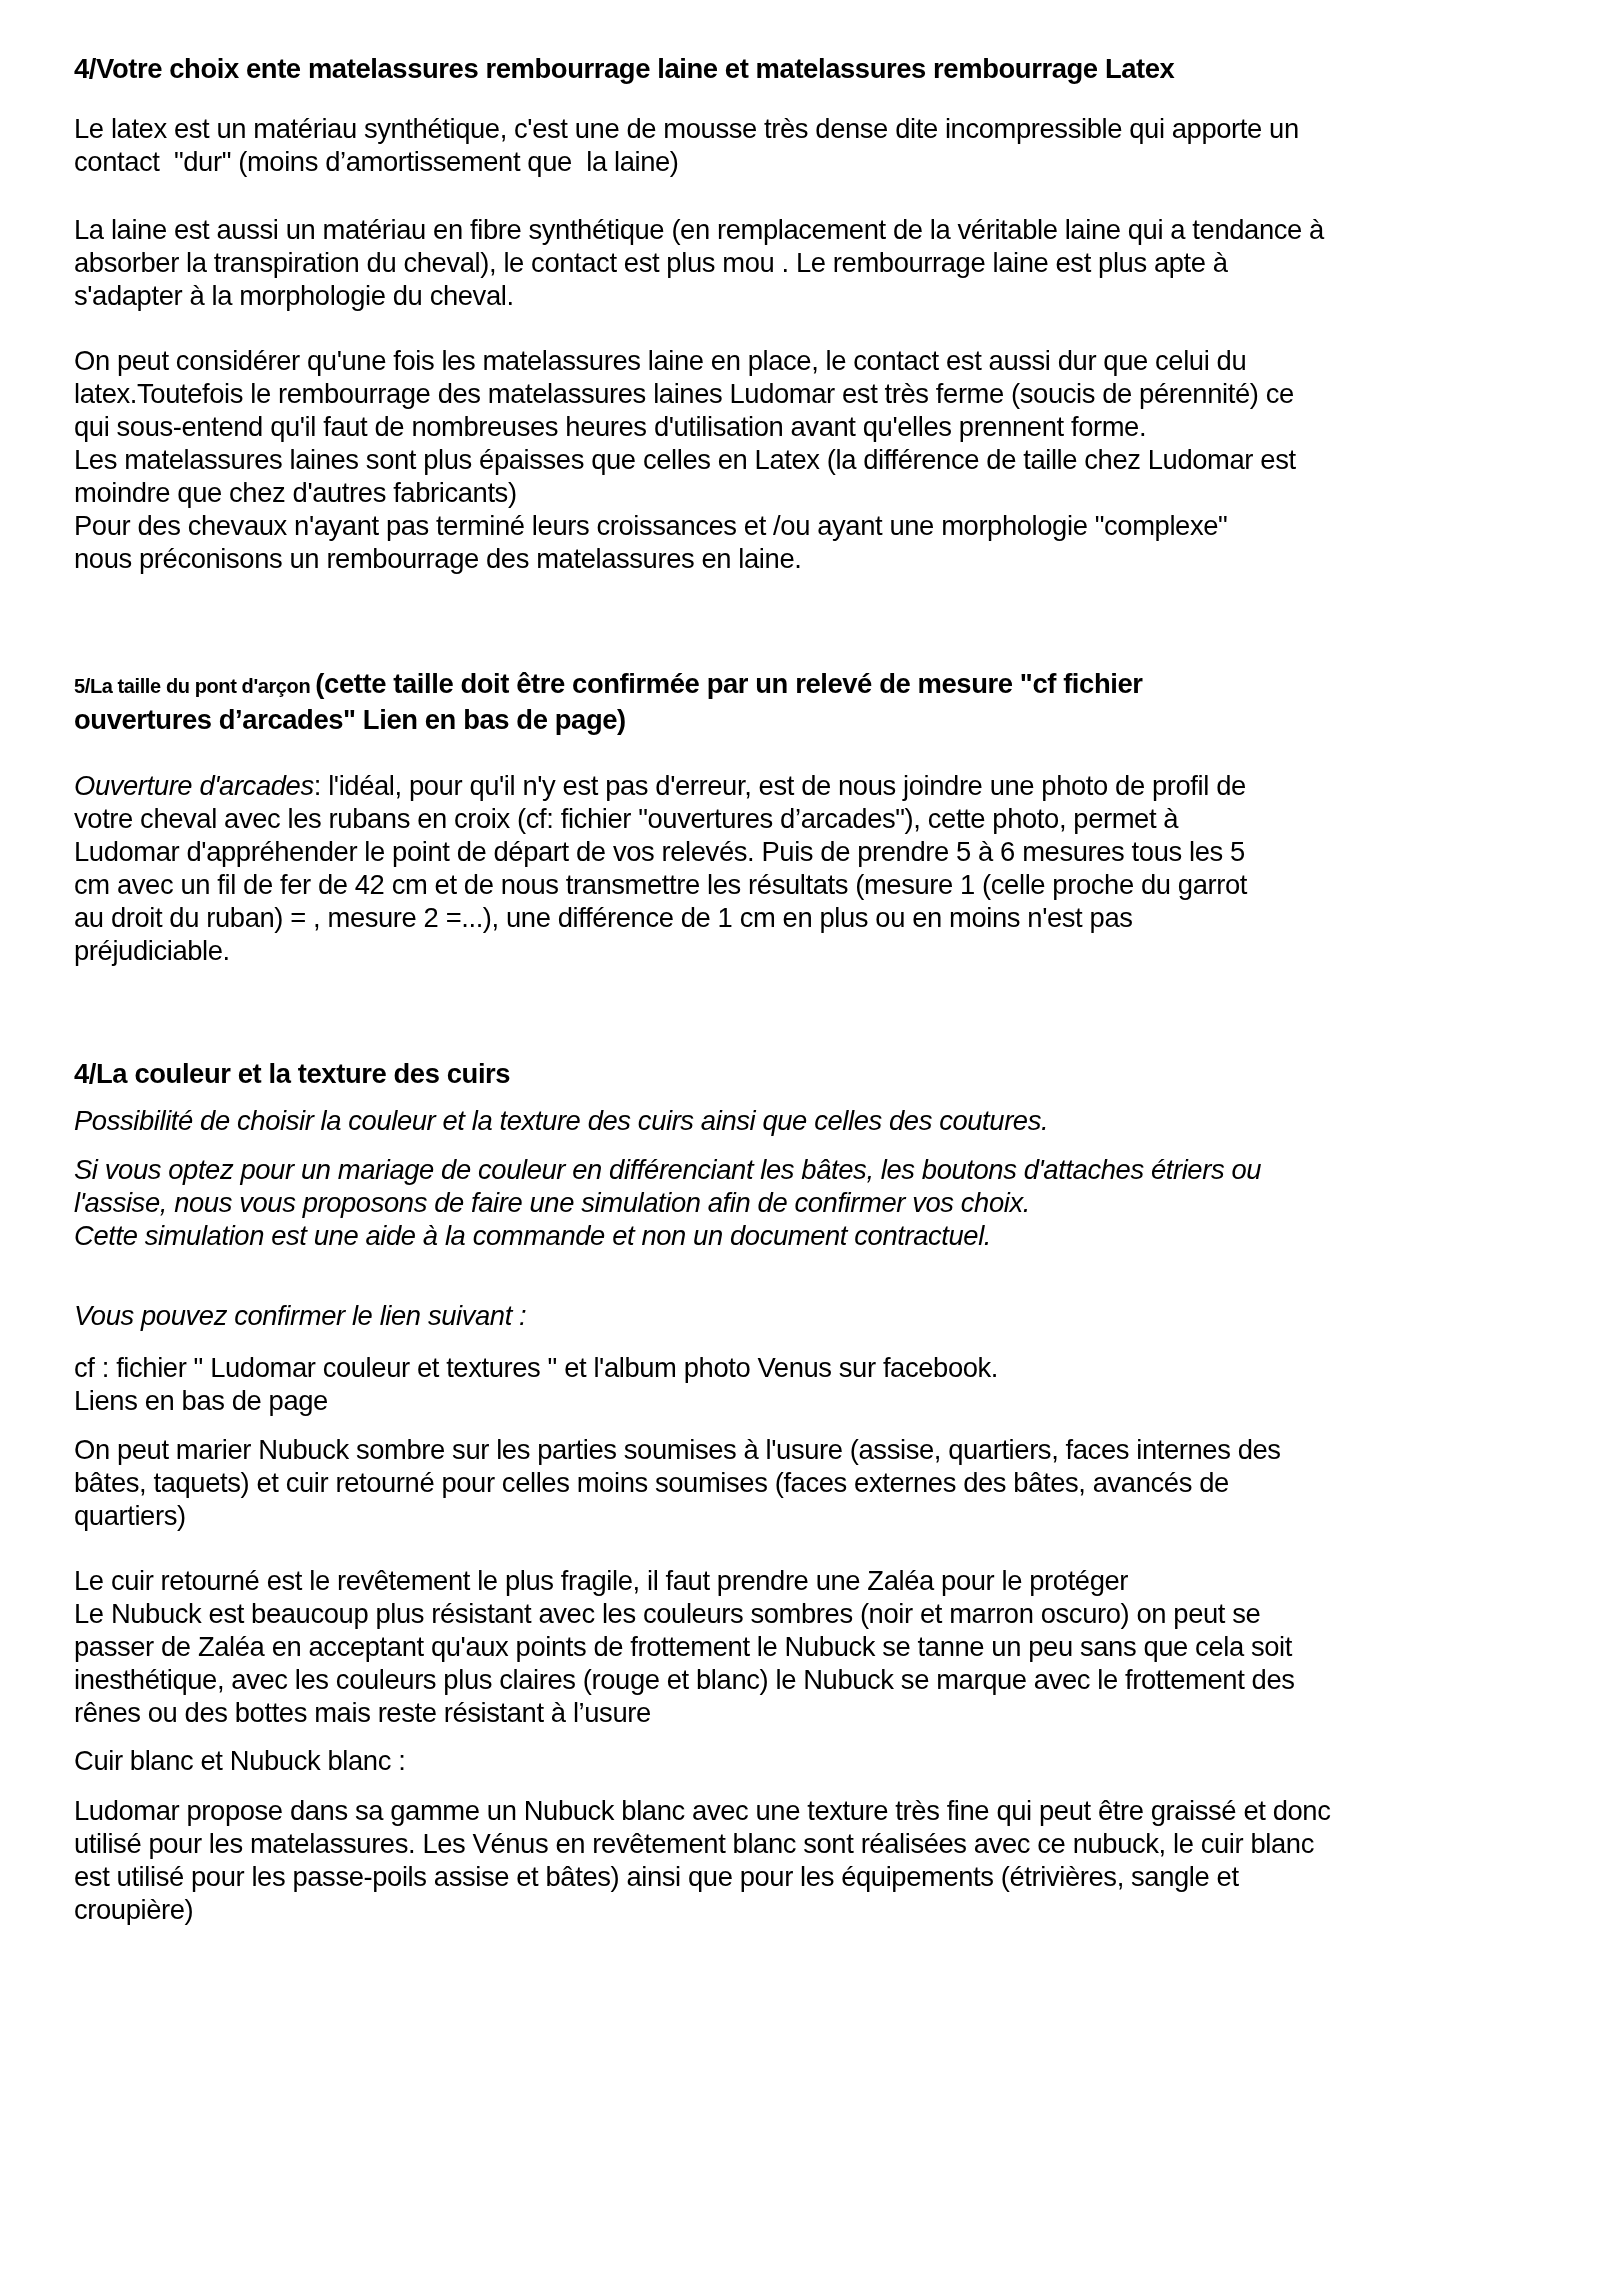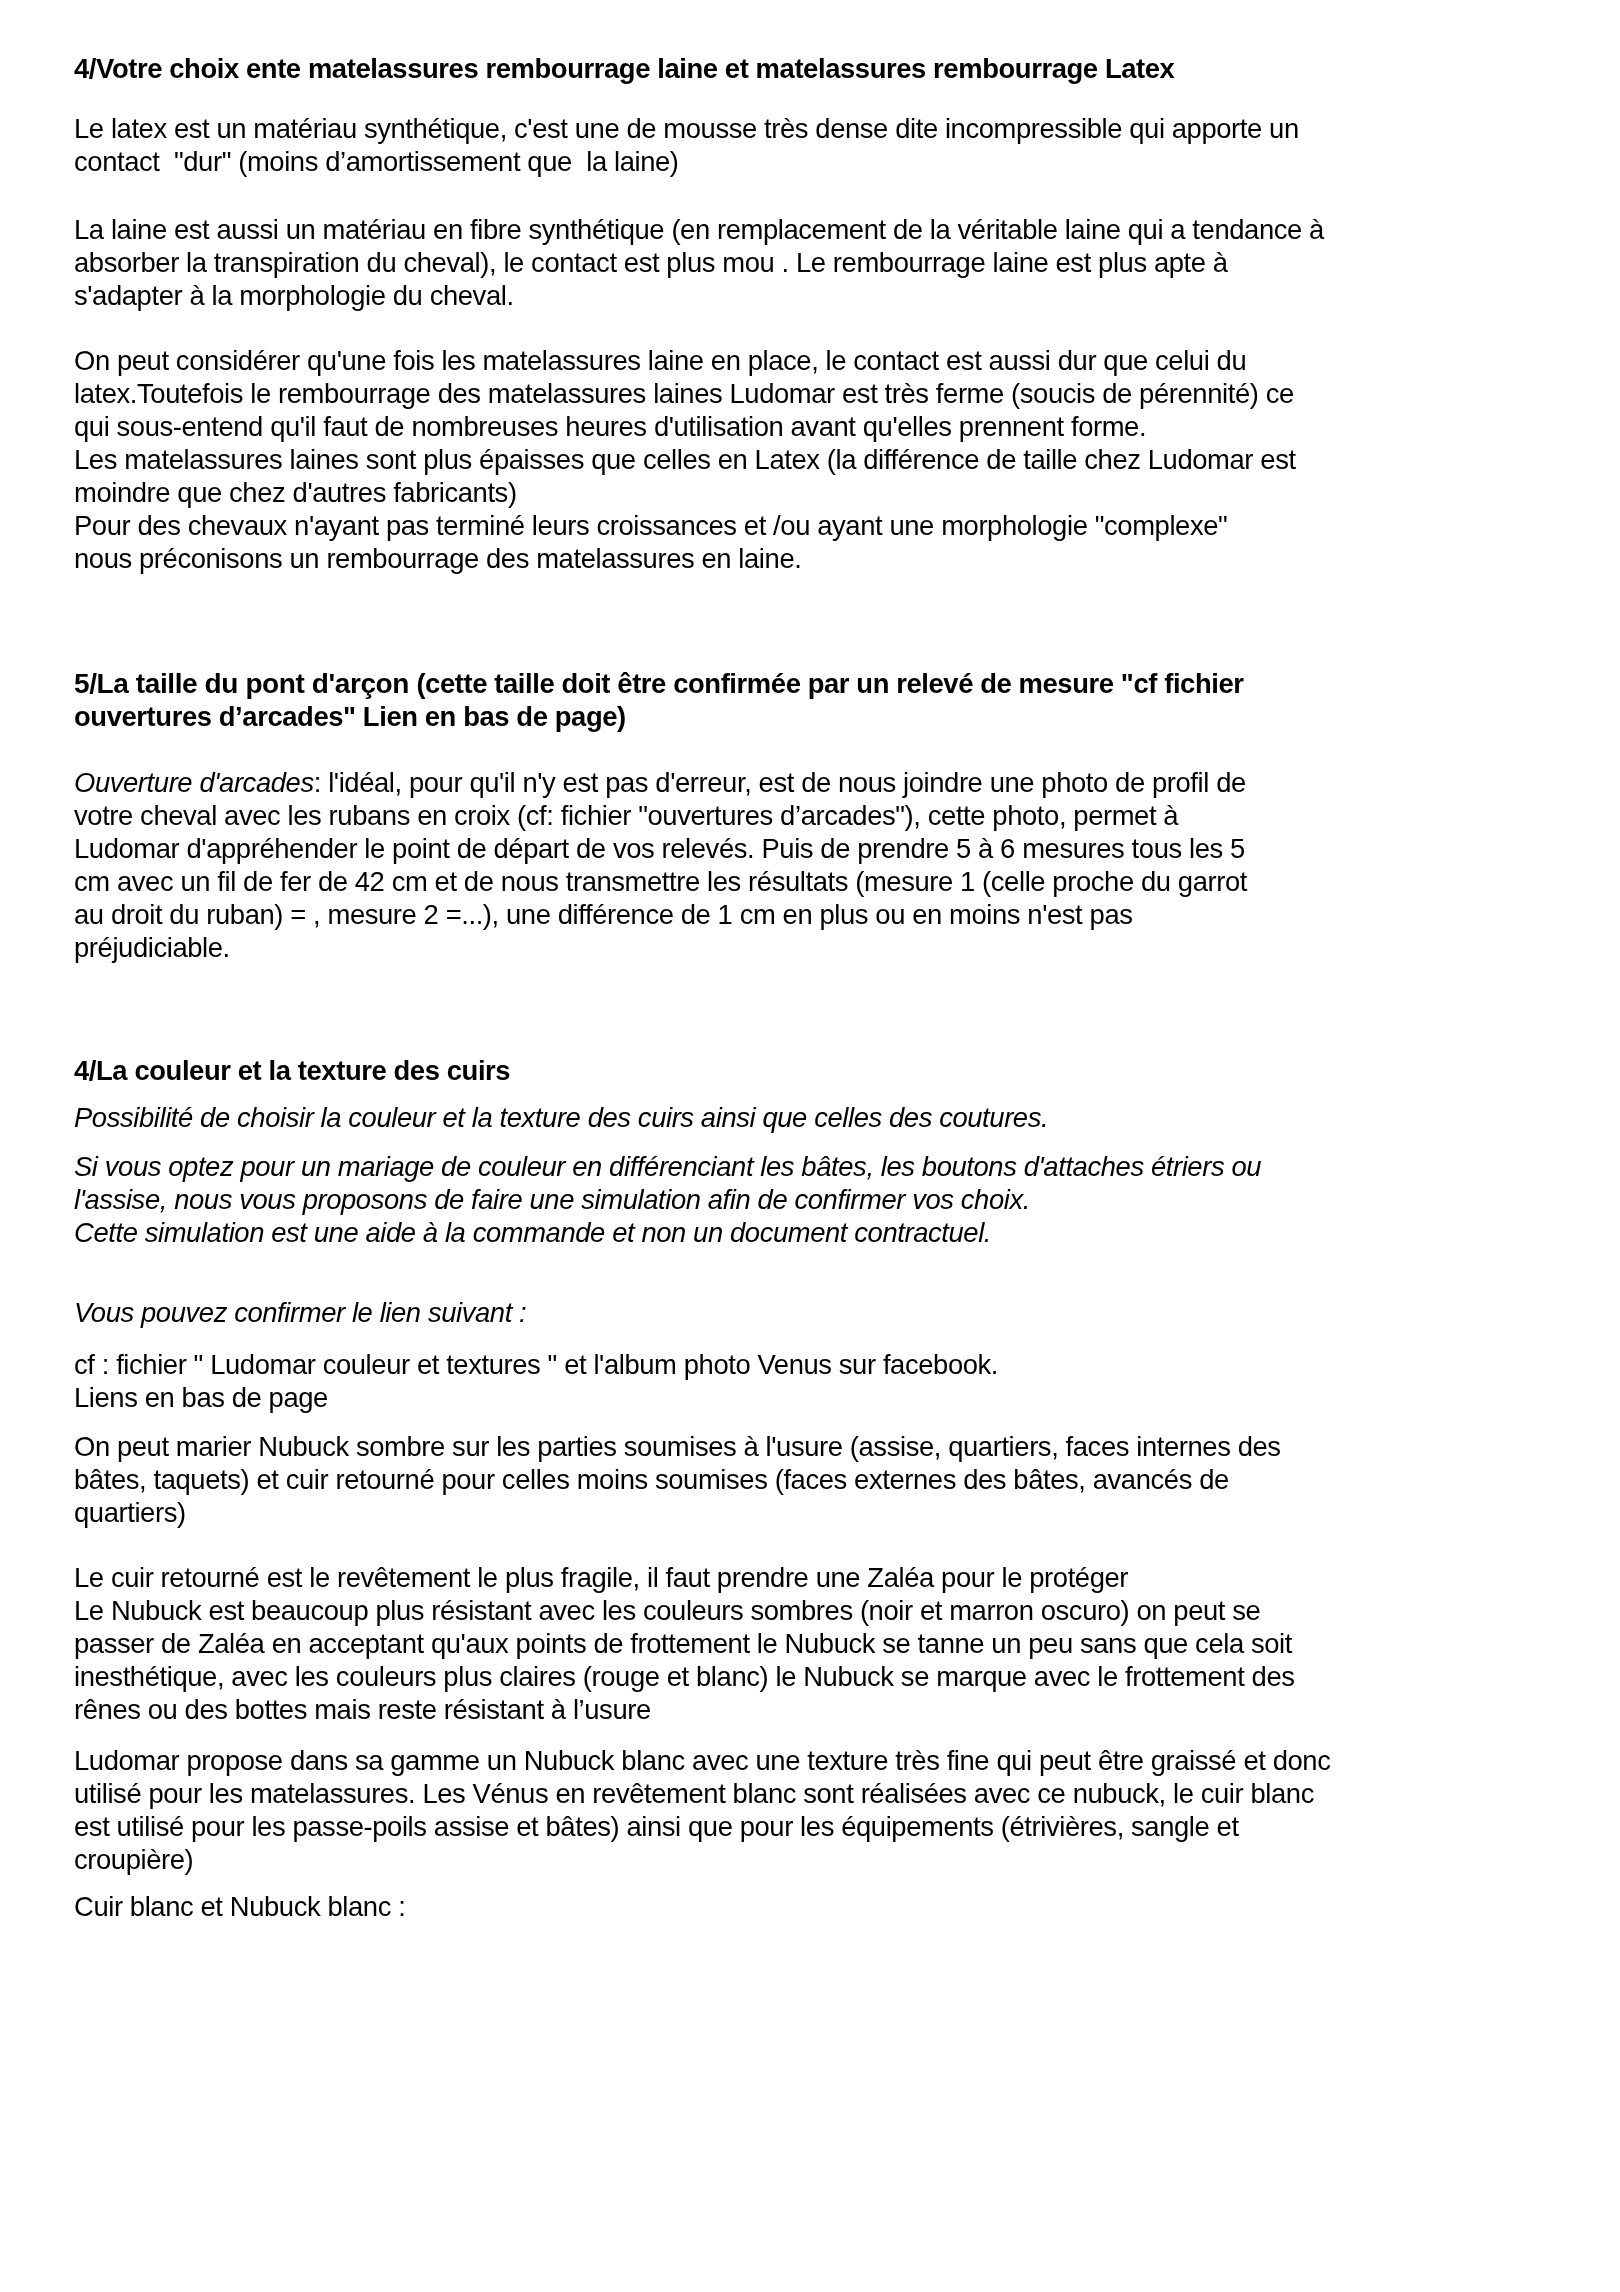--- a/index.html
+++ b/index.html
@@ -19,21 +19,21 @@
   }
   .para { margin: 0; white-space: pre-wrap; }
   .doc-header {
     margin: 116px 0 0 0;
     text-align: right;
     font-style: italic;
     white-space: pre-wrap;
   }
   .heading { font-weight: bold; font-size: 28px; }
   h2.para { font-size: 27.4px; }
-  .bold-lead { font-weight: bold; font-size: 28px; }
+  .bold-lead { font-weight: bold; font-size: 20px; }
   .italic { font-style: italic; }
   .mt-s4h  { margin-top: 52px; }
   .mt-s4p1 { margin-top: 26.5px; }
   .mt-s4p2 { margin-top: 35px; }
   .mt-s4p3 { margin-top: 32px; }
   .mt-s5h  { margin-top: 92px; }
   .mt-s5p1 { margin-top: 33px; }
   .mt-s6h  { margin-top: 90px; }
   .mt-s6p1 { margin-top: 14.7px; }
   .mt-s6p2 { margin-top: 15.7px; }
@@ -93,21 +93,21 @@
   <p class="para mt-s6p6">On peut marier Nubuck sombre sur les parties soumises à l'usure (assise, quartiers, faces internes des
 bâtes, taquets) et cuir retourné pour celles moins soumises (faces externes des bâtes, avancés de
 quartiers)</p>
 
   <p class="para mt-s6p5">Le cuir retourné est le revêtement le plus fragile, il faut prendre une Zaléa pour le protéger
 Le Nubuck est beaucoup plus résistant avec les couleurs sombres (noir et marron oscuro) on peut se
 passer de Zaléa en acceptant qu'aux points de frottement le Nubuck se tanne un peu sans que cela soit
 inesthétique, avec les couleurs plus claires (rouge et blanc) le Nubuck se marque avec le frottement des
 rênes ou des bottes mais reste résistant à l’usure</p>
 
+  <p class="para mt-s6p7">Cuir blanc et Nubuck blanc :</p>
+
   <p class="para mt-s6p8">Ludomar propose dans sa gamme un Nubuck blanc avec une texture très fine qui peut être graissé et donc
 utilisé pour les matelassures. Les Vénus en revêtement blanc sont réalisées avec ce nubuck, le cuir blanc
 est utilisé pour les passe-poils assise et bâtes) ainsi que pour les équipements (étrivières, sangle et
 croupière)</p>
 
-  <p class="para mt-s6p7">Cuir blanc et Nubuck blanc :</p>
-
 </div>
 
 
 </body></html>

